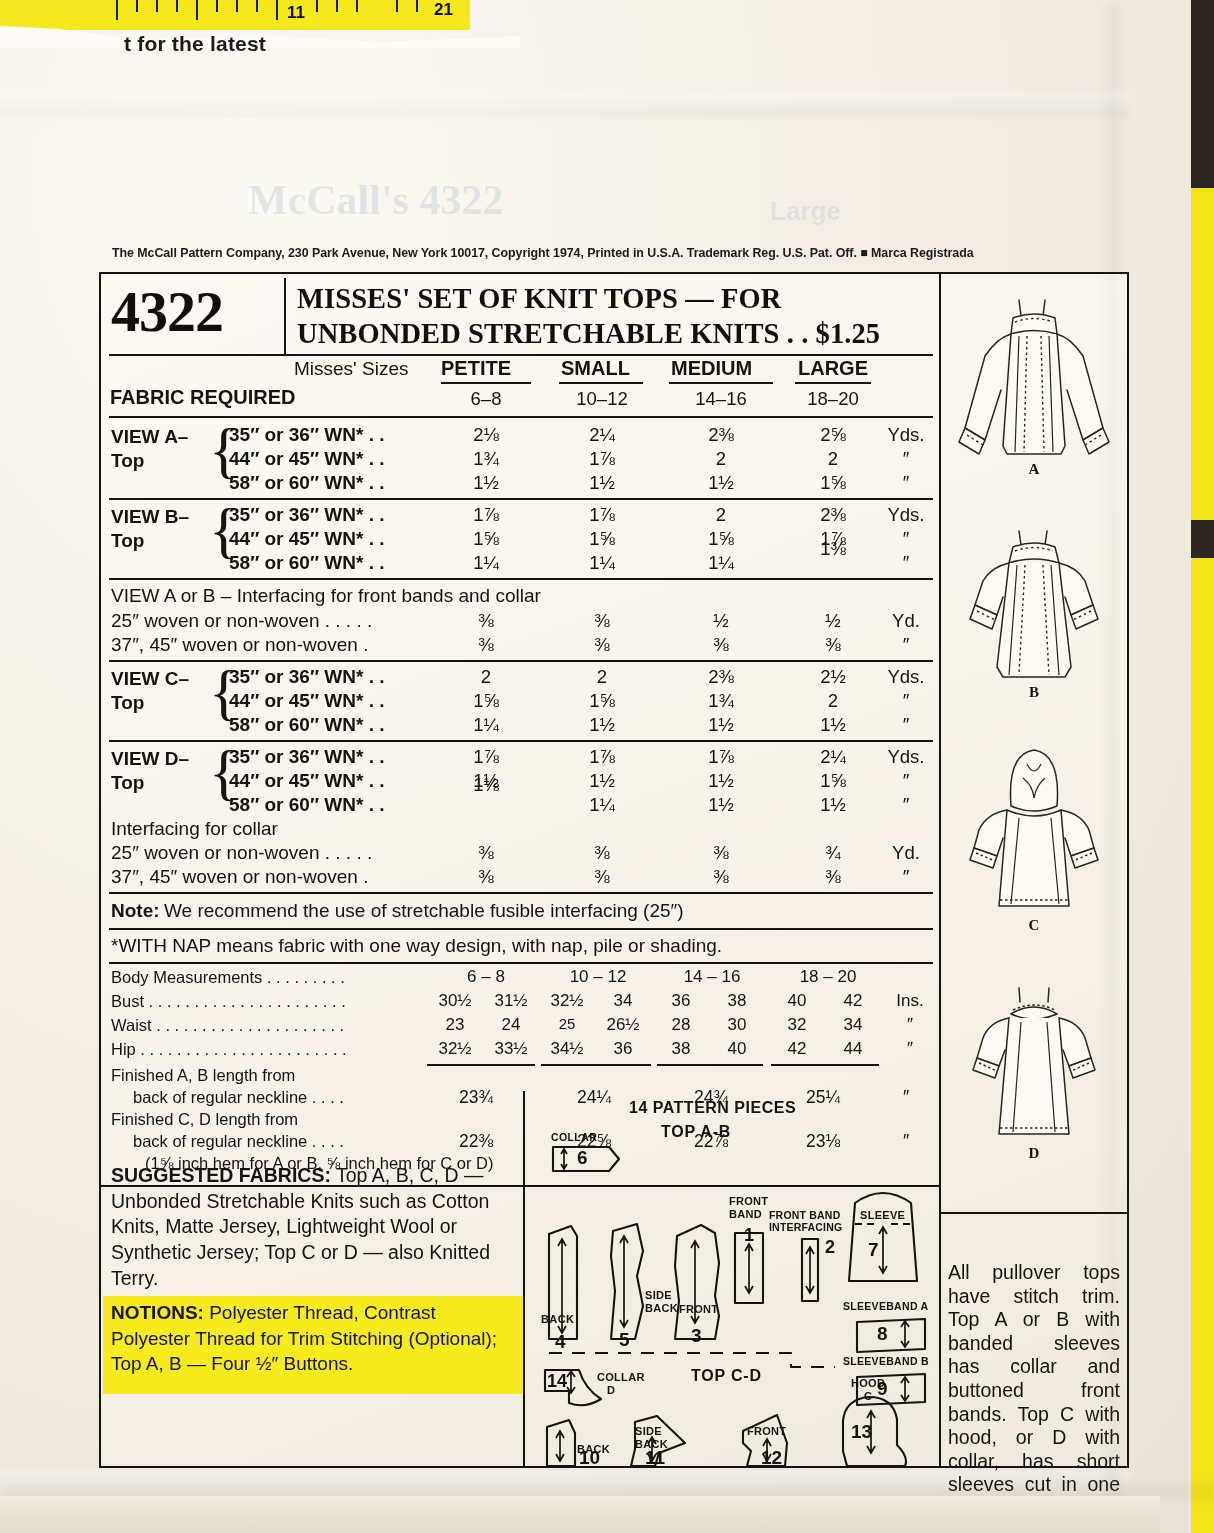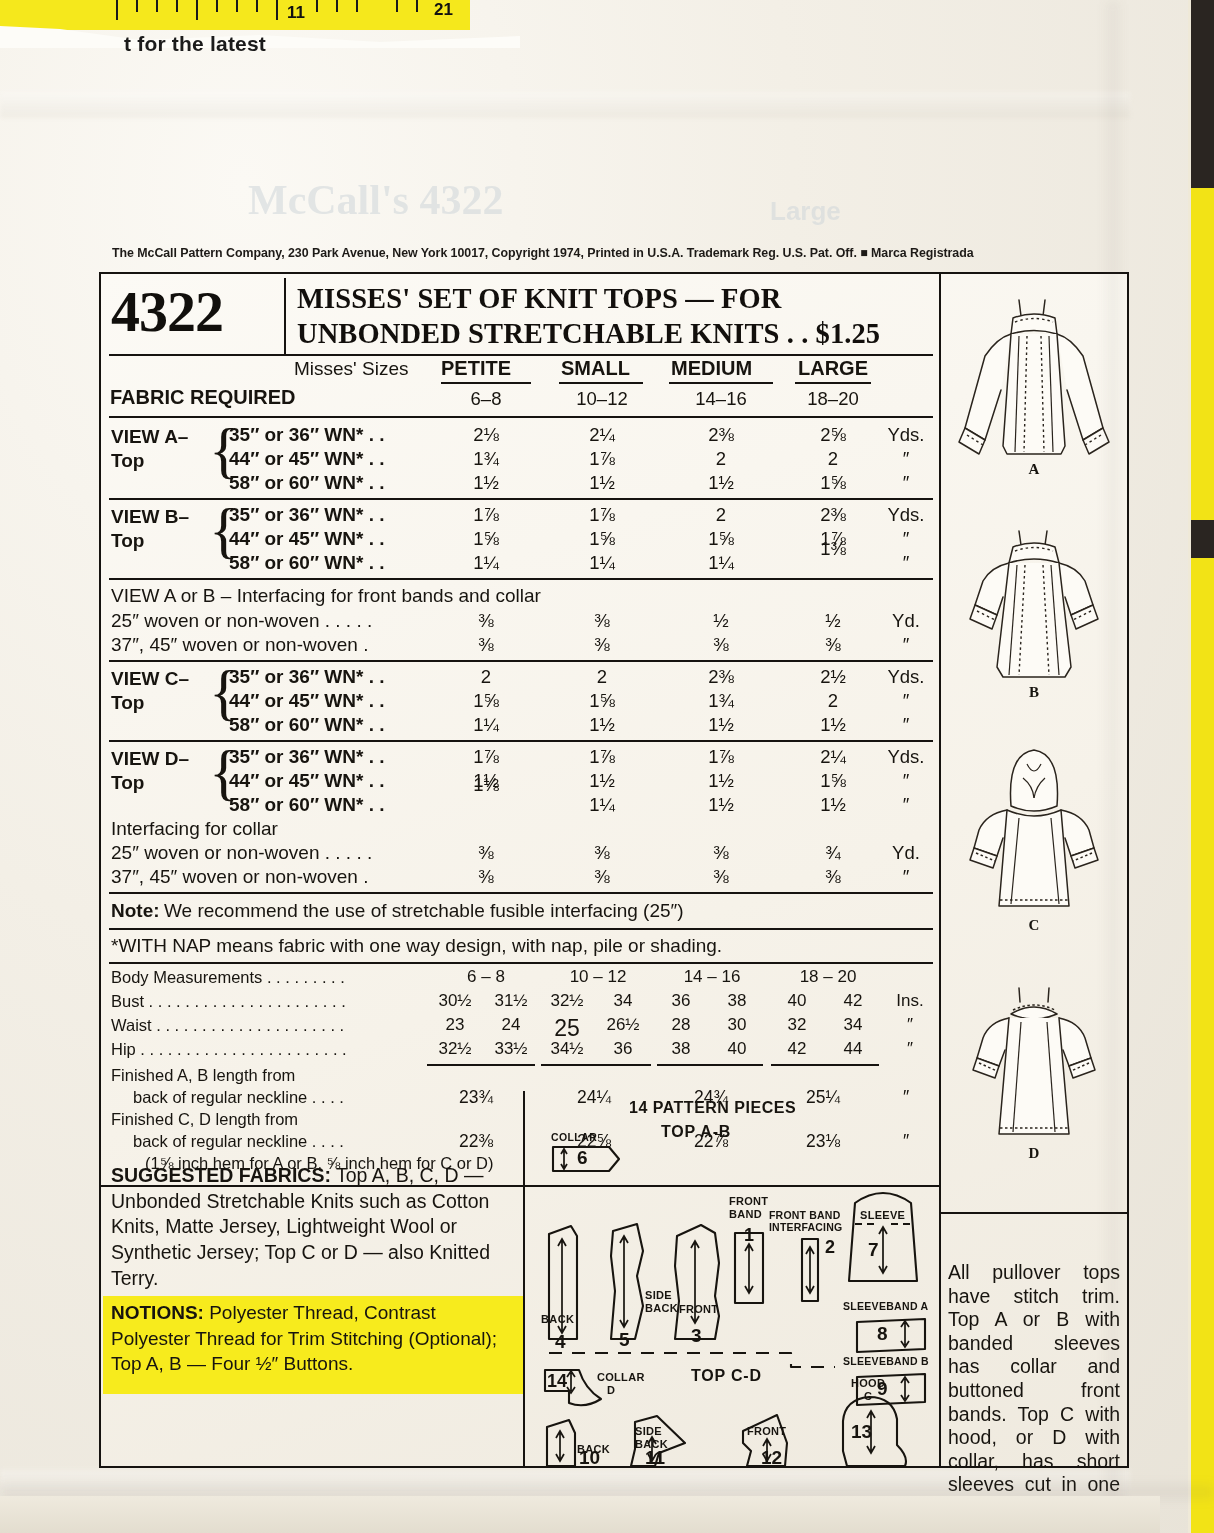--- a/index.html
+++ b/index.html
@@ -303,21 +303,21 @@
     <div class="t num" style="left:494px;top:717px;width:56px;font-size:17px;">34</div>
     <div class="t num" style="left:552px;top:717px;width:56px;font-size:17px;">36</div>
     <div class="t num" style="left:608px;top:717px;width:56px;font-size:17px;">38</div>
     <div class="t num" style="left:668px;top:717px;width:56px;font-size:17px;">40</div>
     <div class="t num" style="left:724px;top:717px;width:56px;font-size:17px;">42</div>
     <div class="t num" style="left:782px;top:717px;width:54px;font-size:17px;">Ins.</div>
 
     <div class="t small" style="left:10px;top:742px;">Waist . . . . . . . . . . . . . . . . . . . . .</div>
     <div class="t num" style="left:326px;top:741px;width:56px;font-size:17px;">23</div>
     <div class="t num" style="left:382px;top:741px;width:56px;font-size:17px;">24</div>
-    <div class="t num" style="left:438px;top:741px;width:56px;font-size:23px;">25</div>
+    <div class="t num" style="left:438px;top:741px;width:56px;font-size:15px;">25</div>
     <div class="t num" style="left:494px;top:741px;width:56px;font-size:17px;">26½</div>
     <div class="t num" style="left:552px;top:741px;width:56px;font-size:17px;">28</div>
     <div class="t num" style="left:608px;top:741px;width:56px;font-size:17px;">30</div>
     <div class="t num" style="left:668px;top:741px;width:56px;font-size:17px;">32</div>
     <div class="t num" style="left:724px;top:741px;width:56px;font-size:17px;">34</div>
     <div class="t num" style="left:782px;top:741px;width:54px;font-size:17px;">″</div>
 
     <div class="t small" style="left:10px;top:766px;">Hip . . . . . . . . . . . . . . . . . . . . . . .</div>
     <div class="t num" style="left:326px;top:765px;width:56px;font-size:17px;">32½</div>
     <div class="t num" style="left:382px;top:765px;width:56px;font-size:17px;">33½</div>

